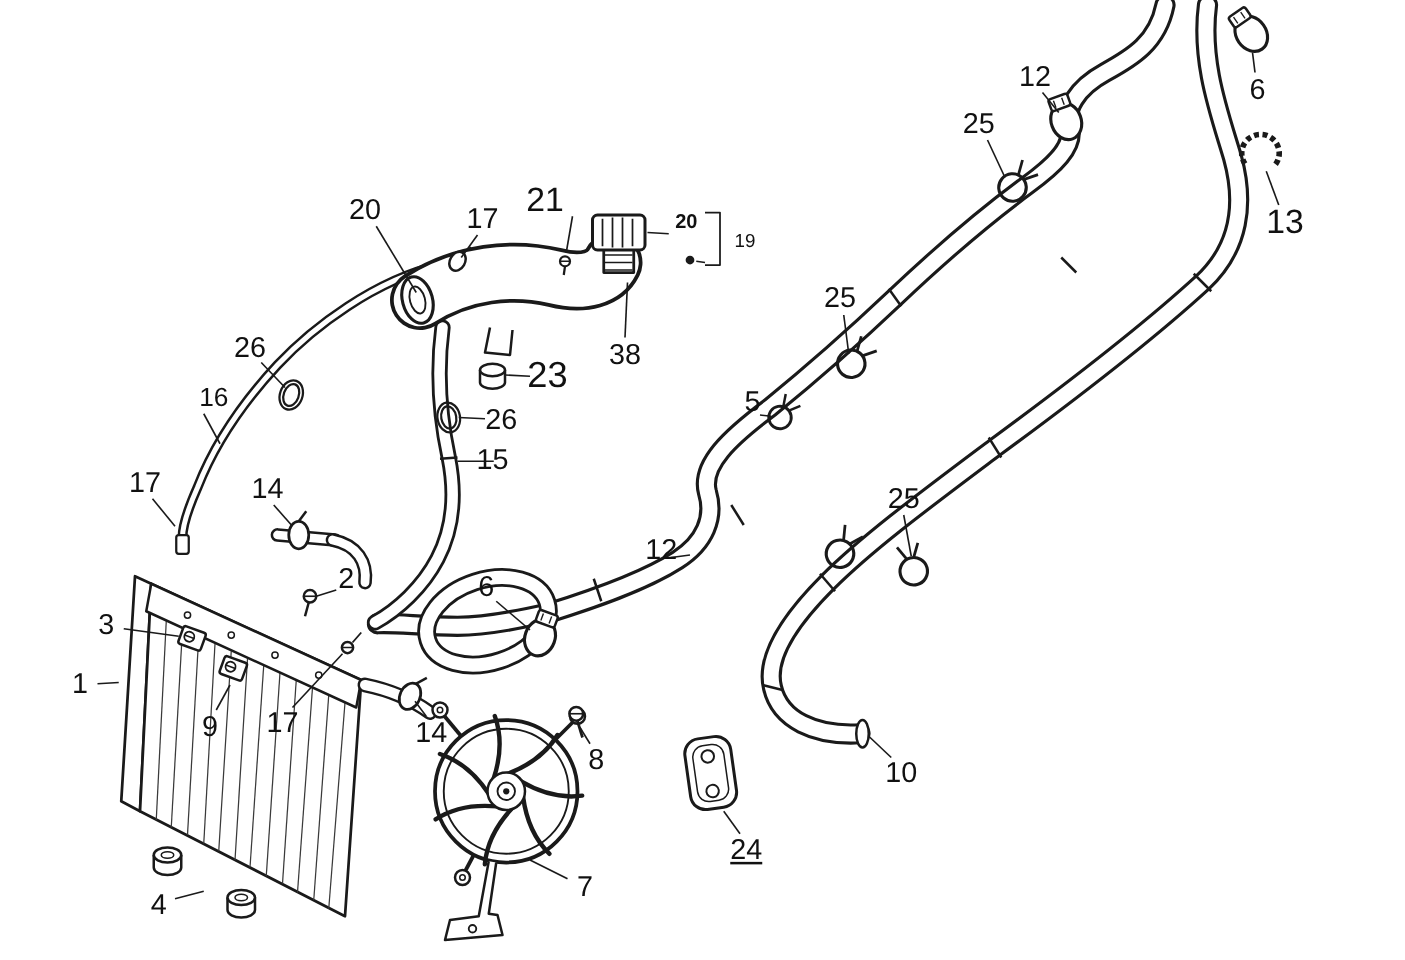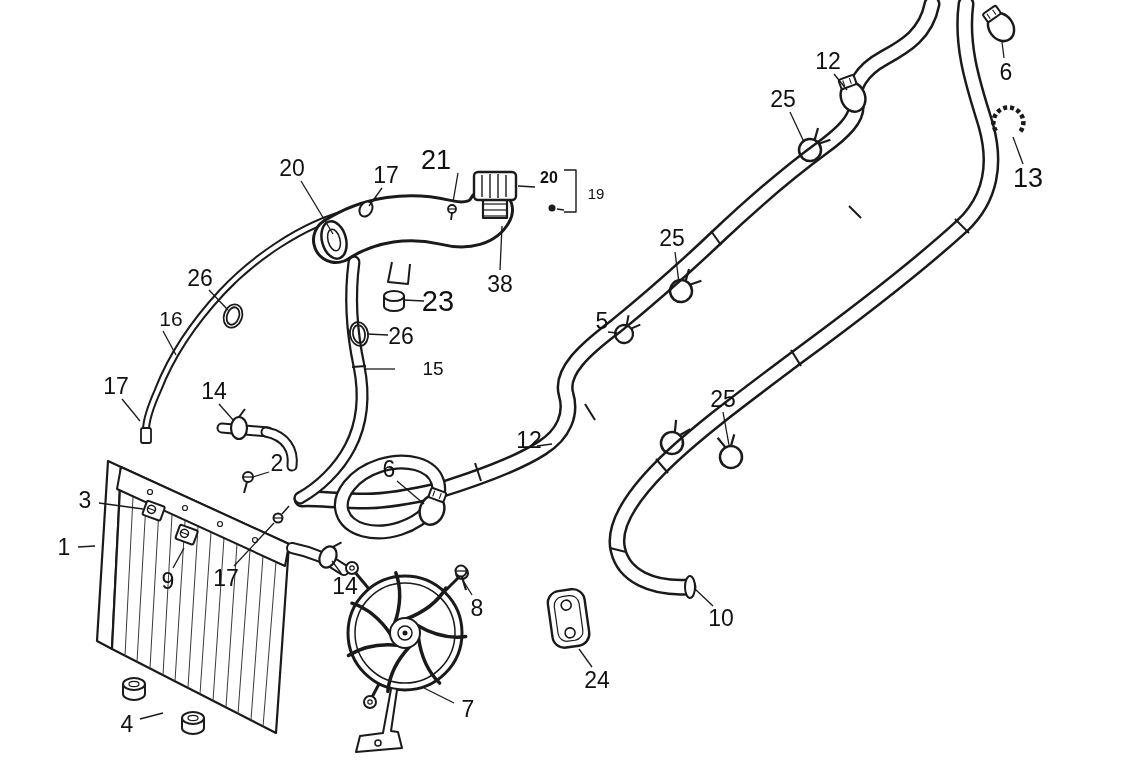--- a/index.html
+++ b/index.html
@@ -326,31 +326,31 @@
       <div class="callout" style="left: 783px; top: 99px; font-size: 23px;">25</div>
       <div class="callout" style="left: 1006px; top: 72px; font-size: 23px;">6</div>
       <div class="callout" style="left: 1028px; top: 178px; font-size: 27px;">13</div>
       <div class="callout" style="left: 500px; top: 284px; font-size: 23px;">38</div>
       <div class="callout" style="left: 672px; top: 238px; font-size: 23px;">25</div>
       <div class="callout" style="left: 200px; top: 278px; font-size: 23px;">26</div>
       <div class="callout" style="left: 438px; top: 301px; font-size: 29px;">23</div>
       <div class="callout" style="left: 155px; top: 318px; font-size: 21px; margin-left: 16px;">16</div>
       <div class="callout" style="left: 401px; top: 336px; font-size: 23px;">26</div>
       <div class="callout" style="left: 602px; top: 321px; font-size: 23px;">5</div>
-      <div class="callout" style="left: 433px; top: 368px; font-size: 19px;">15</div>
+      <div class="callout" style="left: 394px; top: 368px; font-size: 23px;">15</div>
       <div class="callout" style="left: 116px; top: 386px; font-size: 23px;">17</div>
       <div class="callout" style="left: 214px; top: 391px; font-size: 23px;">14</div>
       <div class="callout" style="left: 723px; top: 399px; font-size: 23px;">25</div>
       <div class="callout" style="left: 529px; top: 440px; font-size: 23px;">12</div>
       <div class="callout" style="left: 277px; top: 463px; font-size: 23px;">2</div>
       <div class="callout" style="left: 389px; top: 469px; font-size: 23px;">6</div>
       <div class="callout" style="left: 85px; top: 500px; font-size: 23px;">3</div>
       <div class="callout" style="left: 64px; top: 547px; font-size: 23px;">1</div>
       <div class="callout" style="left: 168px; top: 581px; font-size: 23px;">9</div>
       <div class="callout" style="left: 226px; top: 578px; font-size: 23px;">17</div>
       <div class="callout" style="left: 345px; top: 586px; font-size: 23px;">14</div>
       <div class="callout" style="left: 477px; top: 608px; font-size: 23px;">8</div>
       <div class="callout" style="left: 721px; top: 618px; font-size: 23px;">10</div>
-      <div class="callout" style="left: 597px; top: 680px; font-size: 23px;">24</div>
+      <div class="callout" style="left: 597px; top: 680px; font-size: 23px; text-decoration: underline;">24</div>
       <div class="callout" style="left: 468px; top: 709px; font-size: 23px;">7</div>
       <div class="callout" style="left: 127px; top: 724px; font-size: 23px;">4</div>
     </div>
 </div>
 
 </body></html>

